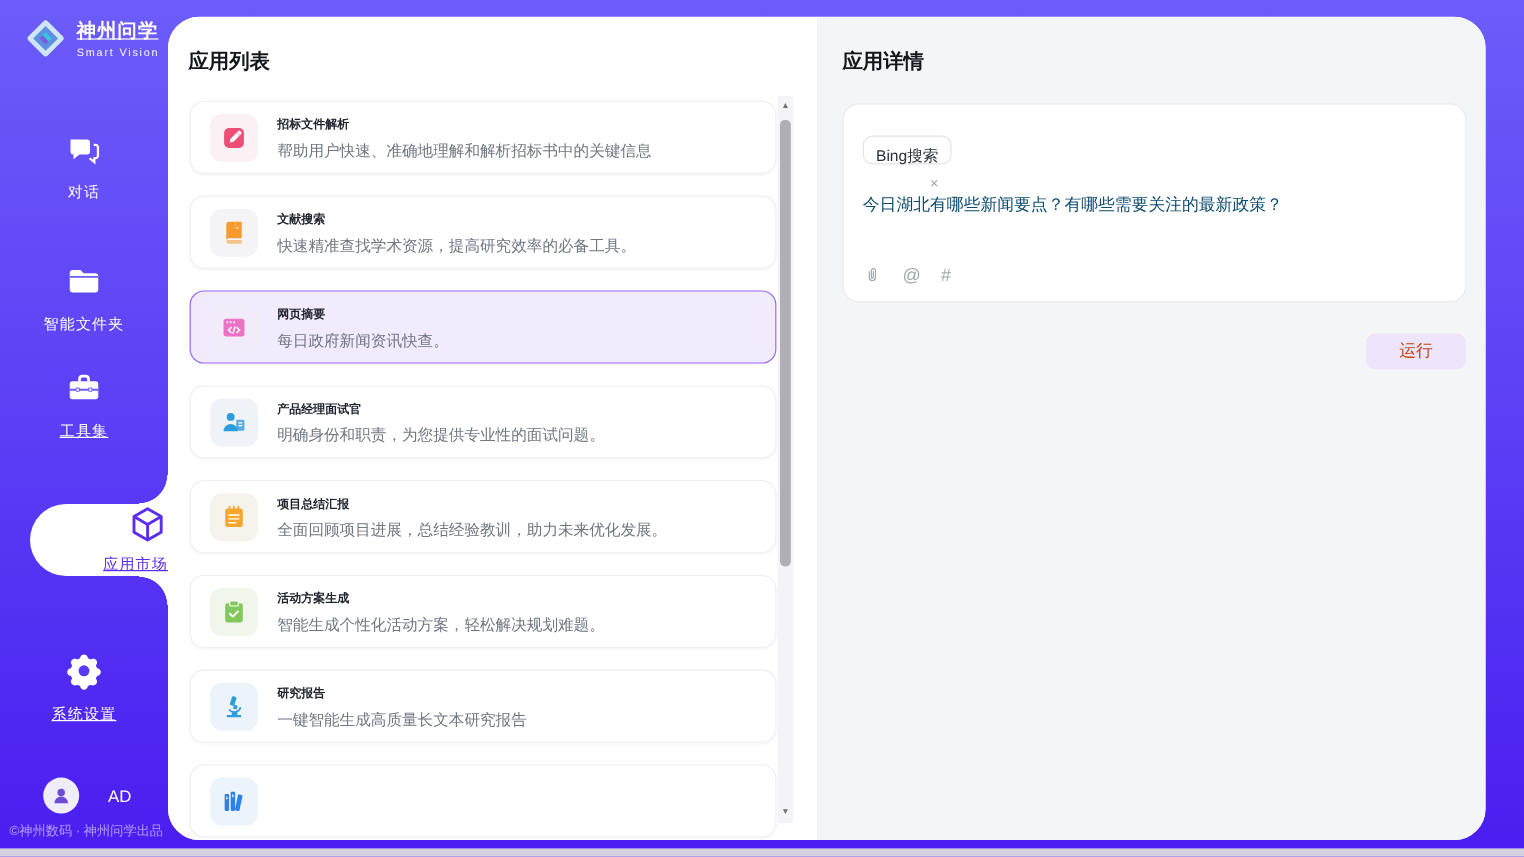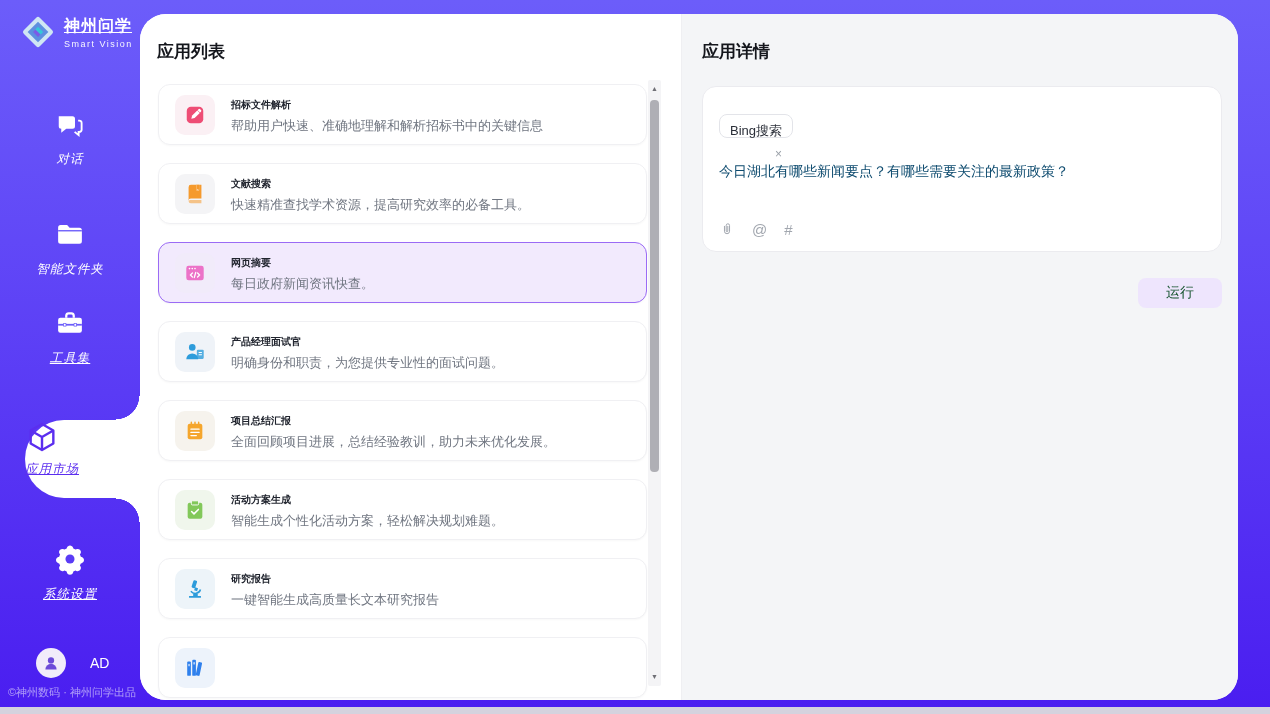--- a/index.html
+++ b/index.html
@@ -9,24 +9,24 @@
   #bottom-strip { position:absolute; left:0; bottom:0; width:100%; height:7px; background:#D5D2DE; }
 
   
   #sidebar { position:absolute; left:0; top:0; width:140px; height:714px; color:#fff; }
   .logo { position:absolute; left:18px; top:12px; display:flex; align-items:center; gap:6px; }
   .logo-mark { width:40px; height:40px; }
   .logo-title { font-size:16px; font-weight:bold; letter-spacing:1px;text-decoration:underline; }
   .logo-sub { font-size:9px; letter-spacing:1.5px; opacity:.95; margin-top:2px; }
   .nav-item { position:absolute; left:0; width:140px; text-align:center; cursor:pointer; }
   .nav-item .nav-icon { display:inline-block; height:32px; }
-  .nav-label { display:block; font-size:12.5px; margin-top:7px; letter-spacing:1px;font-style:italic; }
+  .nav-label { display:block; font-size:12.5px; margin-top:7px; letter-spacing:1px; }
   .underlined .nav-label { text-decoration:underline; }
   .nav-chat { top:110px; } .nav-folder { top:220px; } .nav-tools { top:309px; } .nav-settings { top:543px; }
-  .nav-market-bubble { position:absolute; left:25px; right:0; top:420px; height:78px; background:#fff; border-radius:39px 0 0 39px; text-align:left; color:#5B2EEF; }
+  .nav-market-bubble { position:absolute; left:25px; right:0; top:420px; height:60px; background:#fff; border-radius:39px 0 0 39px; text-align:right; color:#5B2EEF; }
   .nav-market-bubble::before { content:''; position:absolute; right:0; top:-24px; width:24px; height:24px;
     background:radial-gradient(circle 24px at 0 0, rgba(0,0,0,0) 23px, #fff 23.5px); }
   .nav-market-bubble::after { content:''; position:absolute; right:0; bottom:-24px; width:24px; height:24px;
     background:radial-gradient(circle 24px at 0 100%, rgba(0,0,0,0) 23px, #fff 23.5px); }
   .nav-market-bubble .nav-icon { margin-top:9px; }
   .nav-market-bubble .nav-label { color:#5B2EEF; text-decoration:underline; margin-top:3px; }
   .user-row { position:absolute; left:36px; top:648px; display:flex; align-items:center; gap:24px; }
   .avatar { width:30px; height:30px; border-radius:50%; background:#F1ECFA; display:flex; align-items:center; justify-content:center; }
   .user-name { font-size:14px; color:#fff; }
   .sidebar-footer { position:absolute; left:8px; bottom:14px; font-size:11px; color:rgba(255,255,255,.55); white-space:nowrap; }
@@ -55,21 +55,21 @@
   
   #detail-panel { position:relative; flex:1; height:100%; background:#F4F5F7; padding:26px 16px 0 20px; display:flex; flex-direction:column; }
   .prompt-card { margin-top:23px; width:520px; height:166px; background:#fff; border:1px solid #EBEBEF; border-radius:14px; padding:14px 16px; position:relative; }
   .tool-chip { display:inline-flex; align-items:flex-end; gap:7px; height:24px; padding:0 10px; background:#fff; border:1px solid #E3E4E9; border-radius:8px; cursor:pointer;flex-direction:column; }
   .chip-label { font-size:13px; color:#2A2E38; }
   .chip-close { font-size:12px; color:#9AA0A8; margin-left:2px; cursor:pointer; }
   .prompt-text { margin-top:25px; font-size:14px; color:#0c4a6e; }
   .composer-icons { position:absolute; left:16px; bottom:13px; display:flex; align-items:center; gap:17px; color:#A2A7AF; }
   .composer-icons .txt-ic { font-size:15px; cursor:pointer; }
   .run-button { align-self:flex-end; margin-top:26px; margin-right:0px; min-width:51px; height:30px; padding:0 28px;
-    background:#EEE5FD; color:#14532d; border:none; border-radius:8px; font-size:14px; font-family:inherit; cursor:pointer; }
+    background:#EEE5FD; color:#c2410c; border:none; border-radius:8px; font-size:14px; font-family:inherit; cursor:pointer; }
 </style>
 </head>
 <body>
 
 <div id="screen">
 
   <nav id="sidebar">
     <div class="logo">
       <svg class="logo-mark" viewBox="0 0 24 24">
         <g transform="rotate(45 12 12)">

